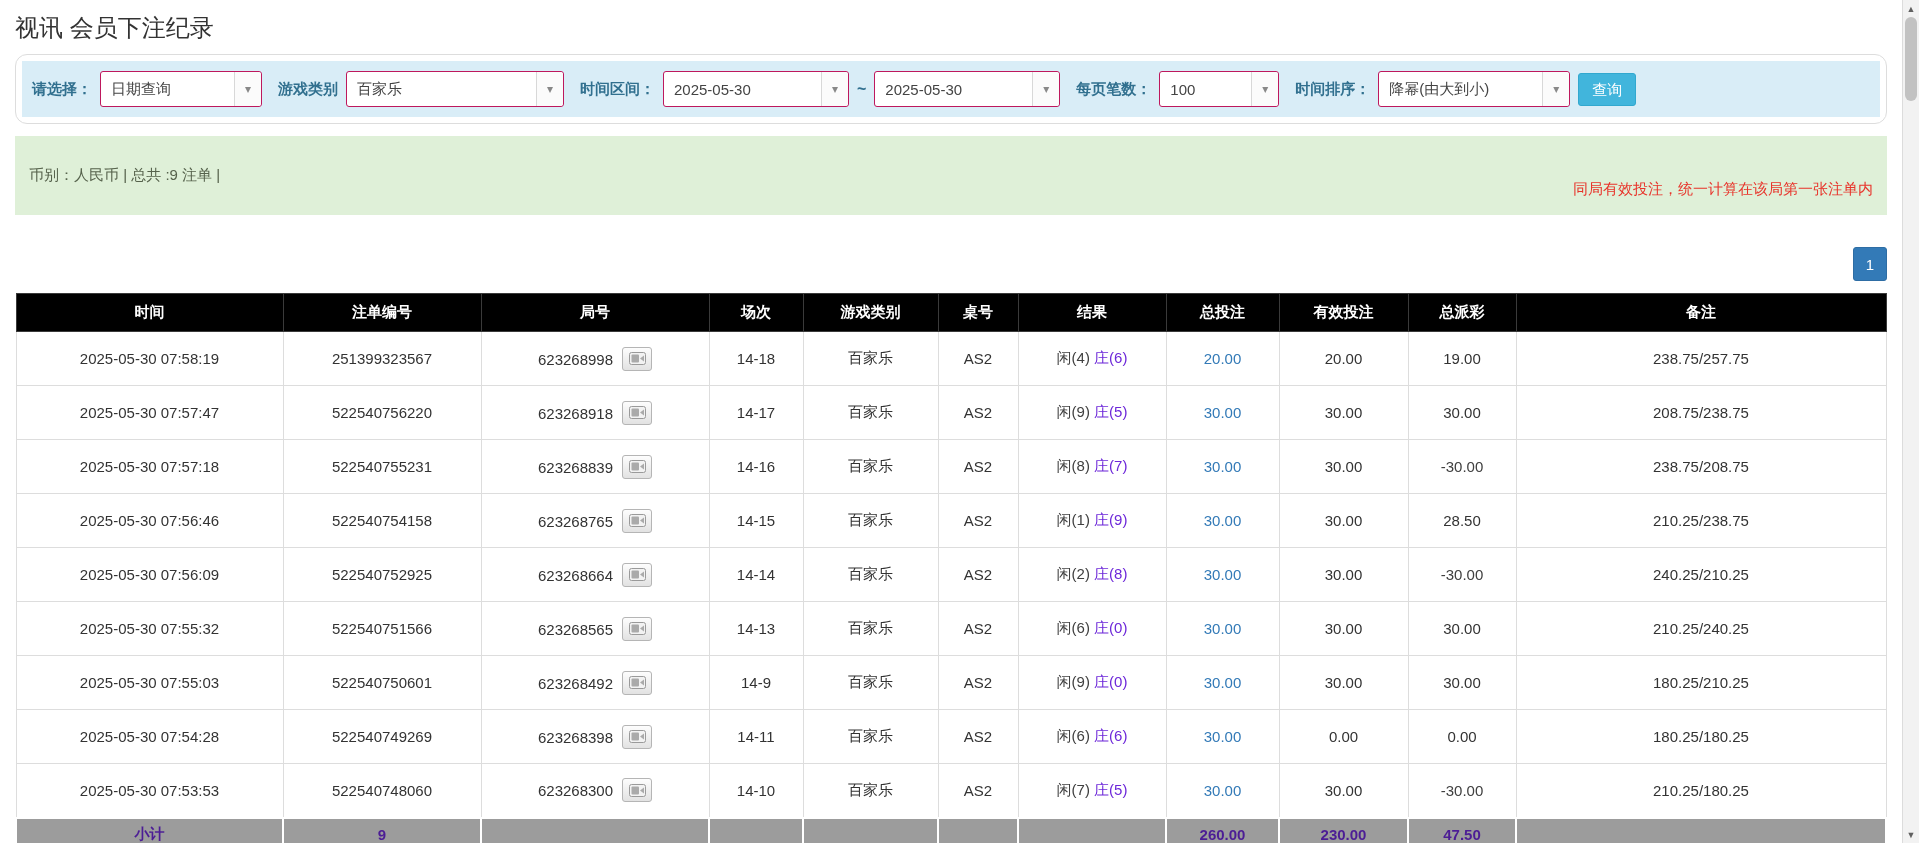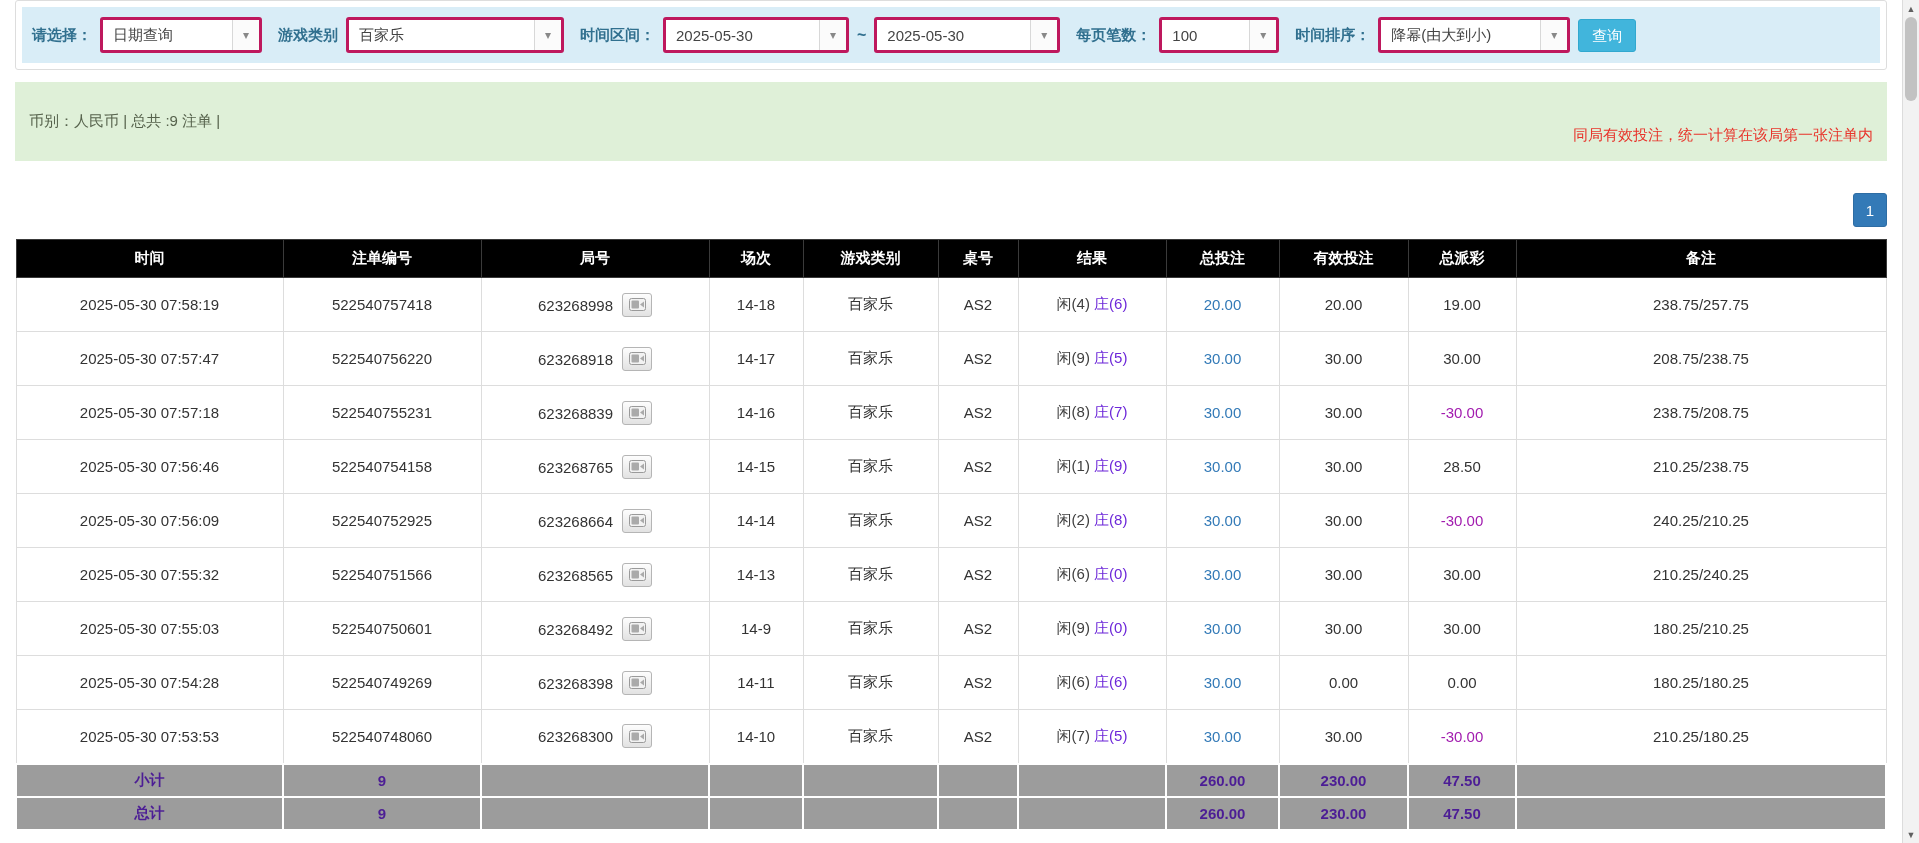--- a/index.html
+++ b/index.html
@@ -6,25 +6,25 @@
   html,body { margin:0; padding:0; }
   body {
     width:1919px; height:843px; overflow:hidden; position:relative;
     background:#ffffff; color:#333;
     font-family:"Liberation Sans","DejaVu Sans",sans-serif; font-size:16px;
   }
   .content { margin-right:17px; padding:0 15px; }
 
   .page-title { font-size:24px; font-weight:400; color:#333; margin:12px 0 10px; }
 
-  .filter-wrap { border:1px solid #dddddd; border-radius:3px; padding:6px; background:#fff; }
+  .filter-wrap { border:1px solid #dddddd; border-radius:12px; padding:6px; background:#fff; }
   .filter-bar { background:#d9edf7; padding:10px 10px; display:flex; align-items:center; gap:8px; }
   .flabel { color:#31708f; font-weight:bold; font-size:15px; white-space:nowrap; }
   .gap { margin-left:8px; }
-  .combo { background:#fff; border:3px solid #be185d; border-radius:3px; height:36px; display:flex; align-items:stretch; cursor:pointer; }
+  .combo { background:#fff; border:1px solid #be185d; border-radius:3px; height:36px; display:flex; align-items:stretch; cursor:pointer; }
   .combo-text { padding:0 10px; flex:1; font-size:15px; color:#444; white-space:nowrap; display:flex; align-items:center; overflow:hidden; }
   .combo-caret { width:27px; border-left:1px solid #d8d8d8; display:flex; align-items:center; justify-content:center; color:#888; font-size:12px; background:#fbfbfb; border-radius:0 3px 3px 0; }
   .w-query{width:162px} .w-game{width:218px} .w-date{width:186px} .w-pp{width:120px} .w-sort{width:192px}
   .tilde { color:#31708f; font-weight:bold; }
   .btn-query { background:#41b5dc; border:1px solid #31a8cf; color:#fff; font-size:15px; padding:8px 13px; border-radius:3px; cursor:pointer; margin-left:0; line-height:1; }
 
   .summary-bar { background:#dff0d8; margin-top:12px; padding:16px 14px; display:flex; justify-content:space-between; align-items:center; font-size:15px; }
   .summary-left { color:#56624c; }
   .summary-right { color:#e8332a;margin-top:28px; }
 
@@ -35,34 +35,35 @@
   table.data-table { width:100%; border-collapse:collapse; table-layout:fixed; margin-top:12px; }
   .data-table thead th { background:#000000; color:#fff; font-size:15px; font-weight:bold; padding:9px 4px; border:1px solid #3a3a3a; text-align:center; }
   .data-table tbody td { border:1px solid #dddddd; text-align:center; font-size:15px; color:#333; height:54px; padding:0 4px; background:#fff; overflow:hidden; }
   .data-table tfoot td { background:#9c9c9c; color:#4c1d95; text-align:center; font-size:15px; font-weight:bold; height:33px; border:2px solid #ffffff; padding:0 4px; }
 
   .video-btn { display:inline-flex; align-items:center; justify-content:center; width:30px; height:24px;
     border:1px solid #b5b5b5; border-radius:3px; background:linear-gradient(#fdfdfd,#e2e2e2);
     vertical-align:middle; margin-left:9px; cursor:pointer; }
   .round-no { vertical-align:middle; }
   .link-blue { color:#337ab7; cursor:pointer; }
-  .neg { color:#a21caf; }
+  .neg { color:#404040; }
   .res-p { color:#404040; }
   .res-b { color:#6d28d9; }
 
   .scrollbar { position:absolute; top:0; right:0; width:17px; height:843px; background:#f2f2f2; border-left:1px solid #dcdcdc; }
   .sb-arrow { height:17px; width:100%; display:flex; align-items:center; justify-content:center; color:#606060; font-size:9px; }
   .sb-arrow.bottom { position:absolute; bottom:0; left:0; }
   .sb-thumb { position:absolute; top:17px; left:2px; width:12px; height:84px; background:#c2c2c2; border-radius:6px; }
 </style>
 </head>
 <body>
 
 <div class="content">
 
+  <div class="page-title">视讯 会员下注纪录</div>
 
   <div class="filter-wrap">
     <div class="filter-bar">
       <span class="flabel">请选择：</span>
       <div class="combo w-query">
         <span class="combo-text">日期查询</span>
         <span class="combo-caret">▾</span>
       </div>
 
       <span class="flabel gap">游戏类别</span>
@@ -132,21 +133,21 @@
           <th>结果</th>
           <th>总投注</th>
           <th>有效投注</th>
           <th>总派彩</th>
           <th>备注</th>
         </tr>
     </thead>
     <tbody>
         <tr>
           <td>2025-05-30 07:58:19</td>
-          <td>522540757418</td>
+          <td>251399323567</td>
           <td><span class="round-no">623268998</span><span class="video-btn">
               <svg width="17" height="13" viewBox="0 0 17 13">
                 <rect x="0.5" y="0.5" width="16" height="12" rx="2" fill="#f2f2f2" stroke="#9a9a9a"></rect>
                 <rect x="2.5" y="2.5" width="7.5" height="8" rx="1" fill="#aaaaaa"></rect>
                 <path d="M11 6.5 L15 3.5 V9.5 Z" fill="#aaaaaa"></path>
               </svg>
             </span></td>
           <td>14-18</td>
           <td>百家乐</td>
           <td>AS2</td>

